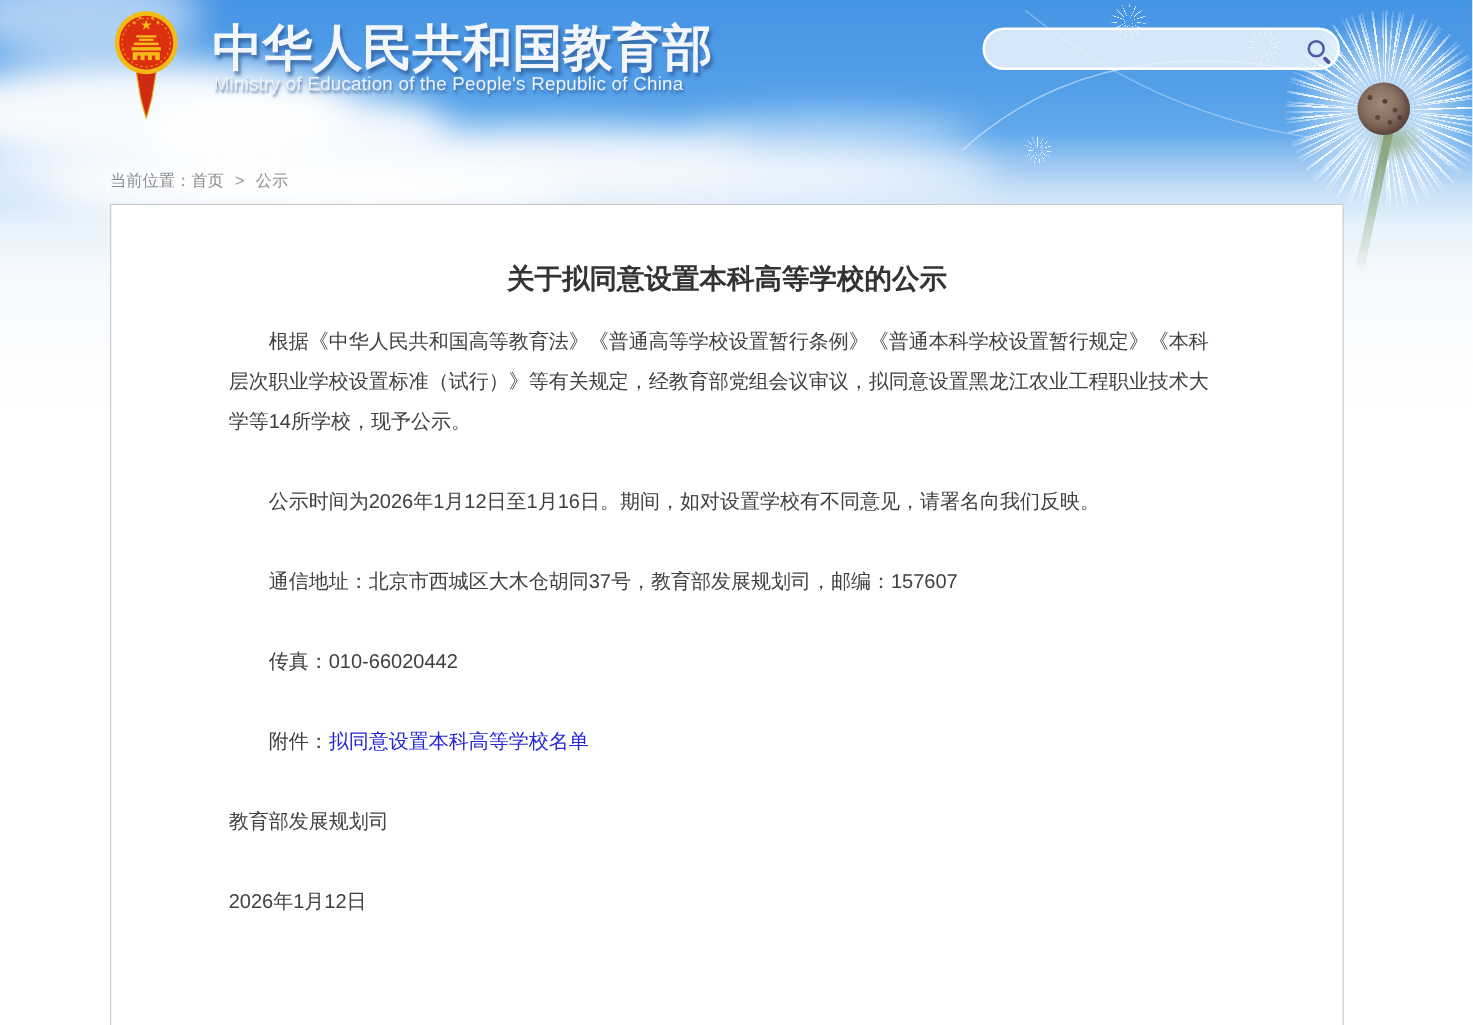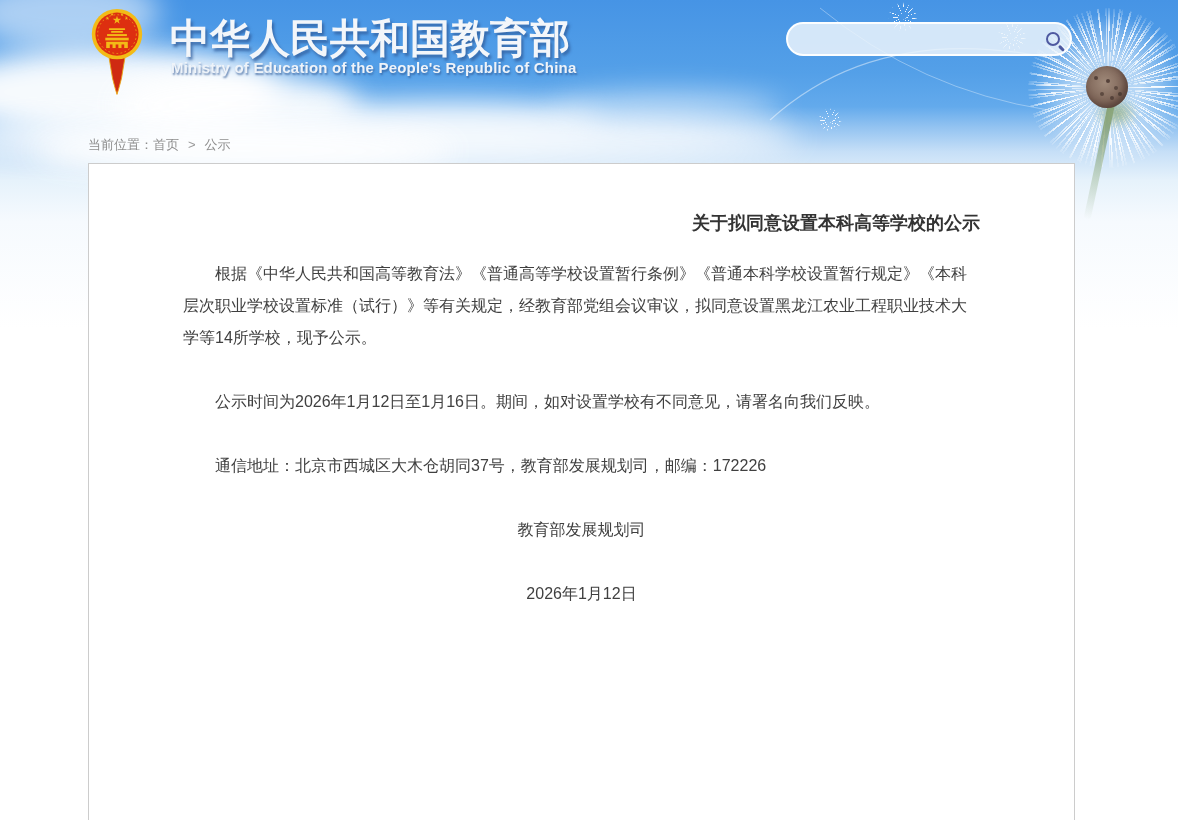--- a/index.html
+++ b/index.html
@@ -46,45 +46,45 @@
     background: repeating-conic-gradient(rgba(255,255,255,.9) 0 3deg, rgba(255,255,255,0) 3deg 24deg);
     -webkit-mask: radial-gradient(circle, rgba(0,0,0,0) 0 8%, #000 20% 55%, rgba(0,0,0,0) 70%);
     mask: radial-gradient(circle, rgba(0,0,0,0) 0 8%, #000 20% 55%, rgba(0,0,0,0) 70%); }
   .s1 { left: 888px; top: 2px; } .s2 { left: 997px; top: 22px; } .s3 { left: 818px; top: 108px; width: 24px; height: 24px; }
   .filaments { position: absolute; left: 760px; top: 0; }
 
   
   .emblem { position: absolute; left: 90px; top: 5px; width: 54px; height: 96px; cursor: pointer; }
   .site-title { position: absolute; left: 170px; top: 11px; font-size: 40px; font-weight: 700;
     color: #f3f6fa; text-shadow: 2px 3px 3px rgba(47,88,150,.75); white-space: nowrap; cursor: pointer; }
-  .site-subtitle { position: absolute; left: 171px; top: 59px; font-size: 15px; font-weight: 700;
+  .site-subtitle { position: absolute; left: 171px; top: 59px; font-size: 15px; font-weight: 400;
     color: #eef3f9; text-shadow: 1px 2px 2px rgba(47,88,150,.7); letter-spacing: .2px; white-space: nowrap; }
   .search { position: absolute; left: 786px; top: 22px; width: 286px; height: 34px;
     border: 2px solid rgba(255,255,255,.95); border-radius: 18px;
     background: rgba(236,245,252,.85); display: flex; align-items: center; }
   .search input { flex: 1; min-width: 0; border: none; background: transparent; outline: none;
     padding: 0 6px 0 14px; font-size: 14px; color: #334466; }
   .search-btn { border: none; background: transparent; cursor: pointer; padding: 0 10px 0 0; display: flex; align-items: center; }
   .mag { width: 14px; height: 14px; border: 2.5px solid #4e59a0; border-radius: 50%; position: relative; display: block; }
   .mag::after { content: ""; position: absolute; width: 2.5px; height: 7px; background: #4e59a0;
     left: 12px; top: 11px; transform: rotate(-45deg); border-radius: 2px; }
 
   
   .breadcrumb { position: absolute; left: 88px; top: 136px; font-size: 13px; color: #8d8d8d; text-align: center; }
   .breadcrumb a { color: #8d8d8d; text-decoration: none; cursor: pointer; }
   .breadcrumb .sep { margin: 0 9px; color: #9a9a9a; }
 
   
   .card { position: absolute; left: 88px; top: 163px; width: 987px; height: 700px;
     background: #fff; border: 1px solid #cccccc; padding: 44px 94px 0; }
-  .card h1 { margin: 0; font-size: 18px; line-height: 30px; text-align: right; color: #333; font-weight: 700; }
+  .card h1 { margin: 0; font-size: 22px; line-height: 30px; text-align: center; color: #333; font-weight: 700; }
   .para { font-size: 16px; line-height: 32px; color: #404040; margin: 32px 0 0; }
   .para.first { margin-top: 20px; }
   .indent { text-indent: 2em; }
-  .right { text-align: center; }
+  .right { text-align: left; }
   .link { color: #2424d6; text-decoration: none; cursor: pointer; }
 </style>
 </head>
 <body>
 
 <div class="page">
 
   <div class="cloud c1"></div>
   <div class="cloud c2"></div>
   <div class="cloud c3"></div>
@@ -147,18 +147,22 @@
   </header>
 
   <nav class="breadcrumb">
     <span>当前位置：</span><a>首页</a><span class="sep">&gt;</span><a>公示</a>
   </nav>
 
   <main class="card">
     <h1>关于拟同意设置本科高等学校的公示</h1>
     <p class="para first indent">根据《中华人民共和国高等教育法》《普通高等学校设置暂行条例》《普通本科学校设置暂行规定》《本科层次职业学校设置标准（试行）》等有关规定，经教育部党组会议审议，拟同意设置黑龙江农业工程职业技术大学等14所学校，现予公示。</p>
     <p class="para indent">公示时间为2026年1月12日至1月16日。期间，如对设置学校有不同意见，请署名向我们反映。</p>
-    <p class="para indent">通信地址：北京市西城区大木仓胡同37号，教育部发展规划司，邮编：172226</p>
+    <p class="para indent">通信地址：北京市西城区大木仓胡同37号，教育部发展规划司，邮编：157607</p>
+    <p class="para indent">传真：010-66020442</p>
+    <p class="para indent">
+      <span>附件：</span><a class="link">拟同意设置本科高等学校名单</a>
+    </p>
     <p class="para right">教育部发展规划司</p>
     <p class="para right">2026年1月12日</p>
   </main>
 
 </div>
 
 </body></html>

